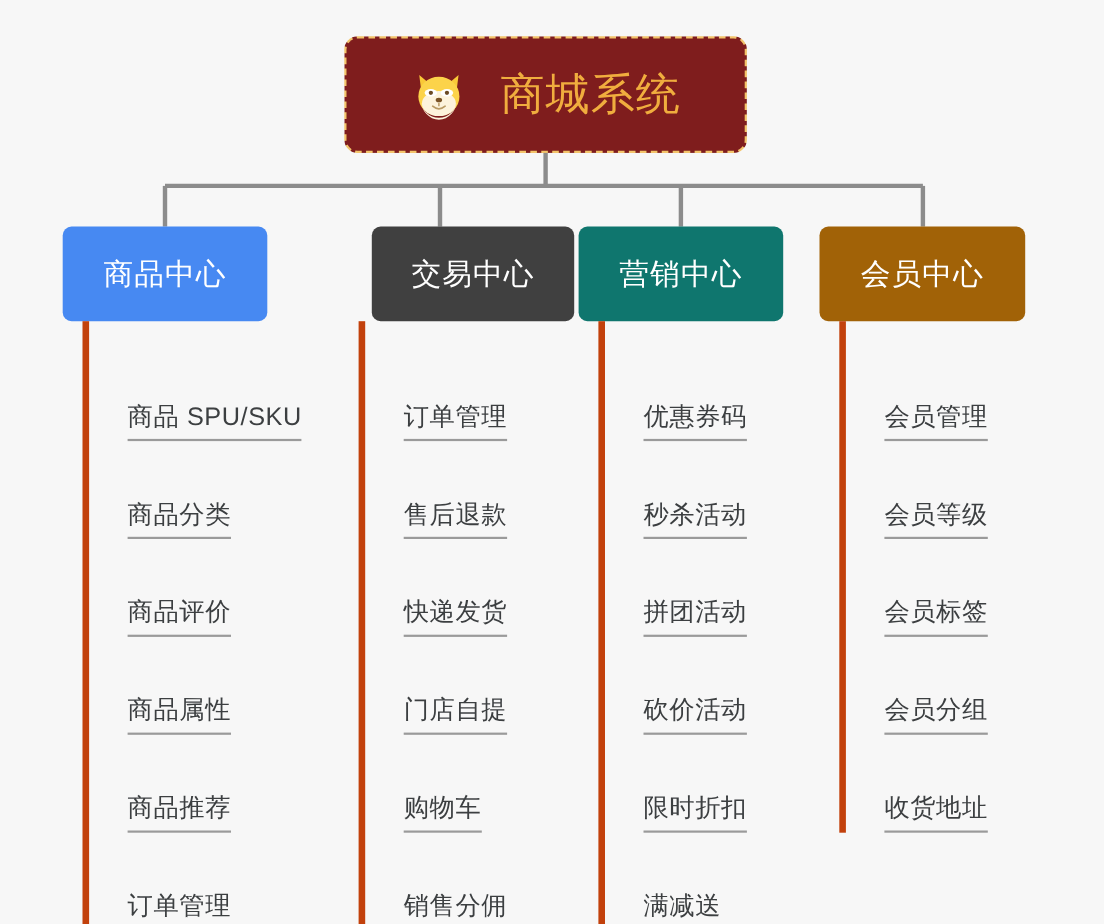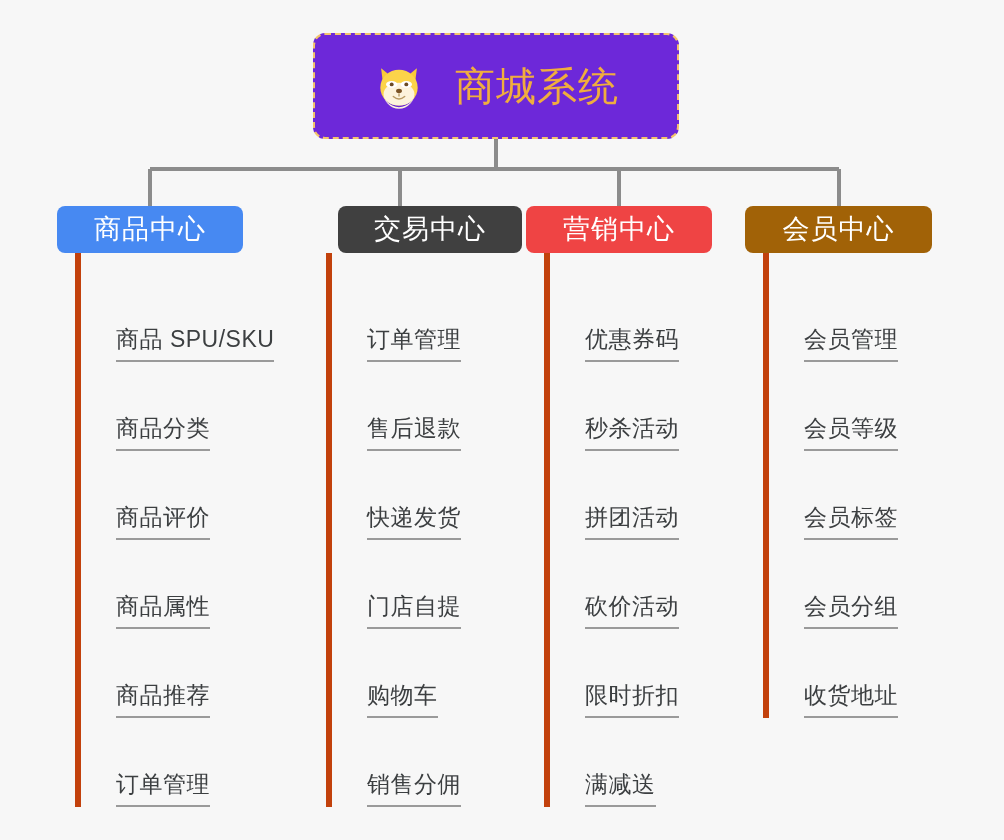--- a/index.html
+++ b/index.html
@@ -20,21 +20,21 @@
   }
 
   
   .root-node {
     position: absolute;
     left: 313px;
     top: 33px;
     width: 366px;
     height: 106px;
     box-sizing: border-box;
-    background: #6d28d9;
+    background: #7f1d1d;
     border: 2px dashed #f3c46b;
     border-radius: 12px;
     display: flex;
     align-items: center;
     justify-content: center;
     gap: 30px;
   }
   .root-icon {
     width: 52px;
     height: 52px;
@@ -59,21 +59,21 @@
     pointer-events: none;
   }
 
   
   .column {
     position: absolute;
     top: 206px;
   }
   .cat-box {
     position: relative;
-    height: 47px;
+    height: 86px;
     border-radius: 8px;
     display: flex;
     align-items: center;
     justify-content: center;
     box-sizing: border-box;
   }
   .cat-label {
     font-size: 27px;
     color: #ffffff;
     line-height: 1;
@@ -106,21 +106,21 @@
     white-space: nowrap;
     letter-spacing: 0.5px;
   }
 
   
   #col-0 { left: 57px; }
   #col-0 .cat-box { width: 186px; background: #4789f2; }
   #col-1 { left: 308px; }
   #col-1 .cat-box { width: 184px; background: #404040; margin-left: 30px; }
   #col-2 { left: 526px; }
-  #col-2 .cat-box { width: 186px; background: #ef4444; }
+  #col-2 .cat-box { width: 186px; background: #0f766e; }
   #col-3 { left: 745px; }
   #col-3 .cat-box { width: 187px; background: #79c councils; }
   #col-3 .cat-box { width: 187px; background: #a16207; }
 </style>
 </head>
 <body>
 
 <div id="mindmap">
 
   <div class="root-node">

